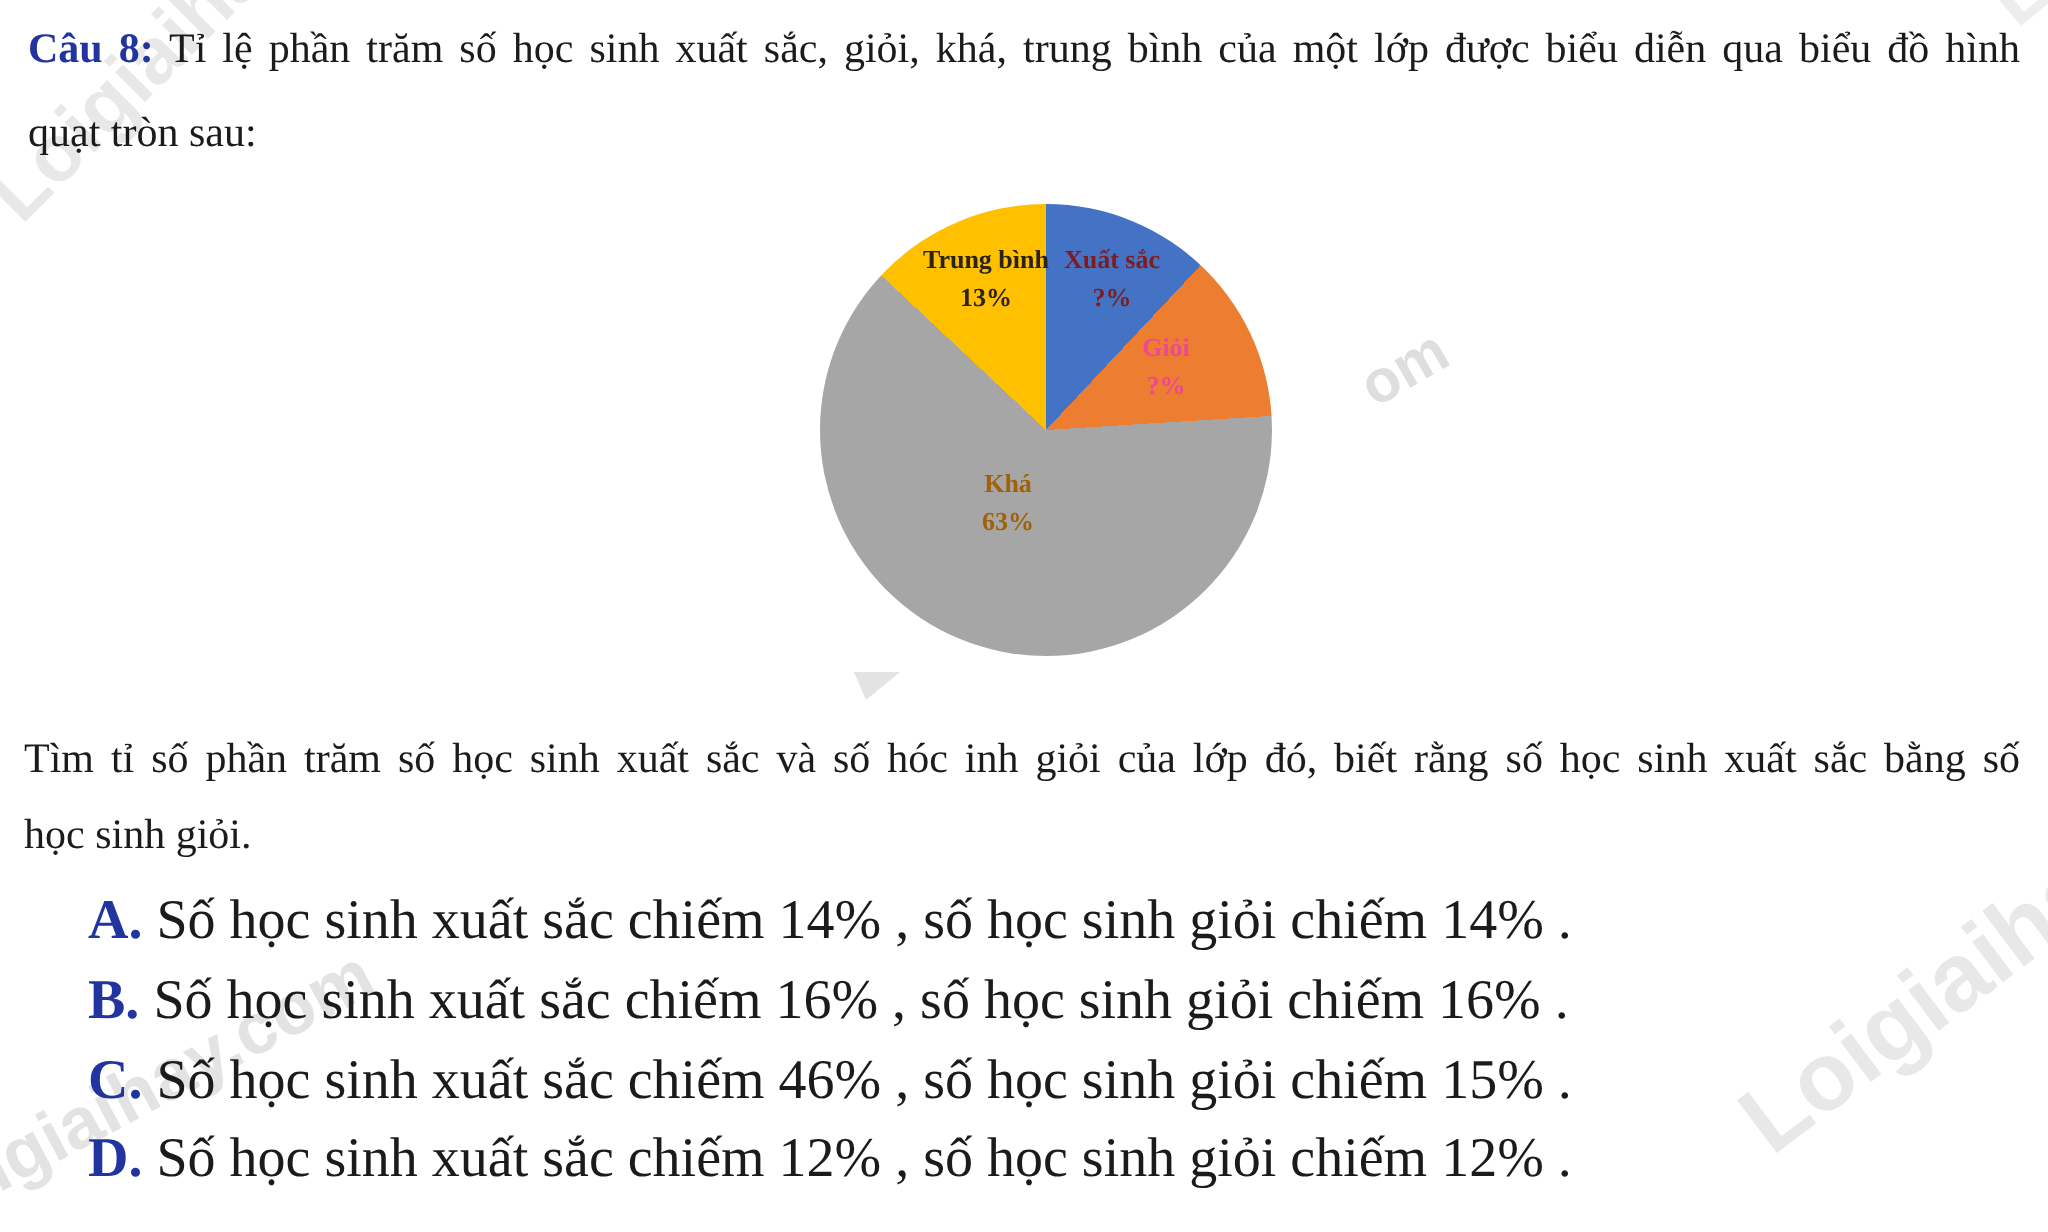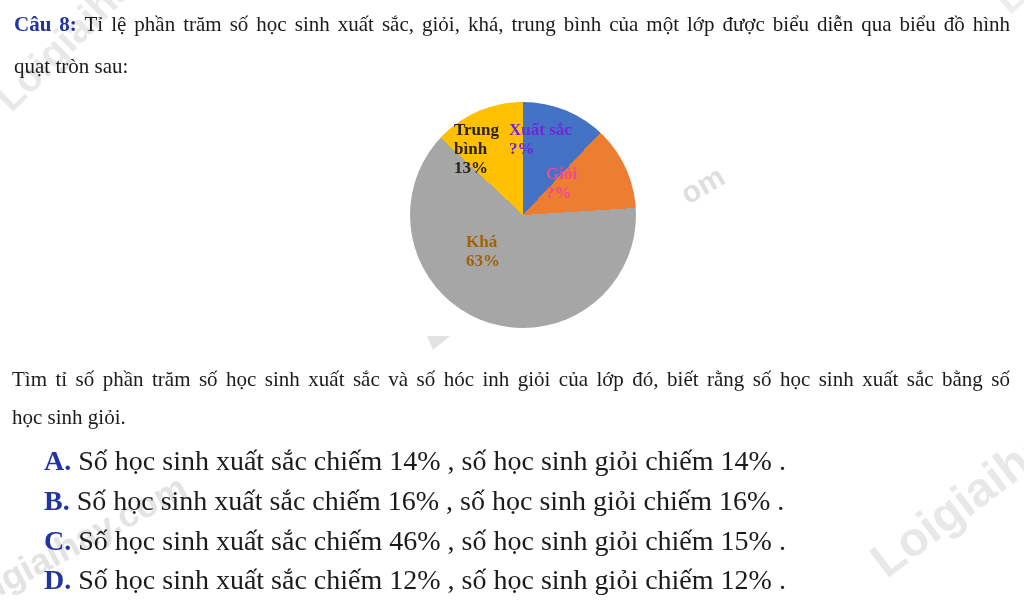--- a/index.html
+++ b/index.html
@@ -21,21 +21,21 @@
   .accent{color:var(--accent,#2234A0);font-weight:bold;}
   #p1l1{left:14px;top:11px;}
   #p1l2{left:14px;top:53px;font-family:Liberation Serif, serif;}
   #p2l1{left:12px;top:366px;width:998px;}
   #p2l2{left:12px;top:404px;}
   .option{position:absolute;left:44px;font-size:28px;line-height:26px;white-space:nowrap;z-index:2;}
   .option .opt-letter{margin-right:7px;}
   
   .pie-wrap{position:absolute;left:410px;top:102px;width:226px;height:226px;z-index:1;}
   #pie{position:absolute;left:0;top:0;width:226px;height:226px;border-radius:50%;}
-  .pie-label{position:absolute;text-align:left;font-weight:bold;font-size:17px;line-height:19px;z-index:2;}
+  .pie-label{position:absolute;text-align:center;font-weight:bold;font-size:13px;line-height:19px;z-index:2;}
   .pl-trungbinh{left:44px;top:18px;width:78px;}
   .pl-xuatsac{left:99px;top:18px;width:94px;}
   .pl-gioi{left:136px;top:62px;width:74px;}
   .pl-kha{left:56px;top:130px;width:76px;}
 </style>
 </head>
 <body>
 
 <div class="page" style="--accent: #2234A0; --text: #1b1b1b;">
 
@@ -51,21 +51,21 @@
     <span>Tỉ lệ phần trăm số học sinh xuất sắc, giỏi, khá, trung bình của một lớp được biểu diễn qua biểu đồ hình</span>
   </div>
   <div class="line" id="p1l2">quạt tròn sau:</div>
 
   <div class="pie-wrap">
     <div id="pie" style="background: conic-gradient(rgb(68, 114, 196) 0%, rgb(68, 114, 196) 12%, rgb(237, 125, 49) 12%, rgb(237, 125, 49) 24%, rgb(166, 166, 166) 24%, rgb(166, 166, 166) 87%, rgb(255, 192, 0) 87%, rgb(255, 192, 0) 100%);"></div>
     <div class="pie-label pl-trungbinh" style="color: rgb(43, 34, 24);">
       <div>Trung bình</div>
       <div>13%</div>
     </div>
-    <div class="pie-label pl-xuatsac" style="color: #6d28d9;">
+    <div class="pie-label pl-xuatsac" style="color: #7f1d1d;">
       <div>Xuất sắc</div>
       <div>?%</div>
     </div>
     <div class="pie-label pl-gioi" style="color: #ec4899;">
       <div>Giỏi</div>
       <div>?%</div>
     </div>
     <div class="pie-label pl-kha" style="color: #a16207;">
       <div>Khá</div>
       <div>63%</div>

